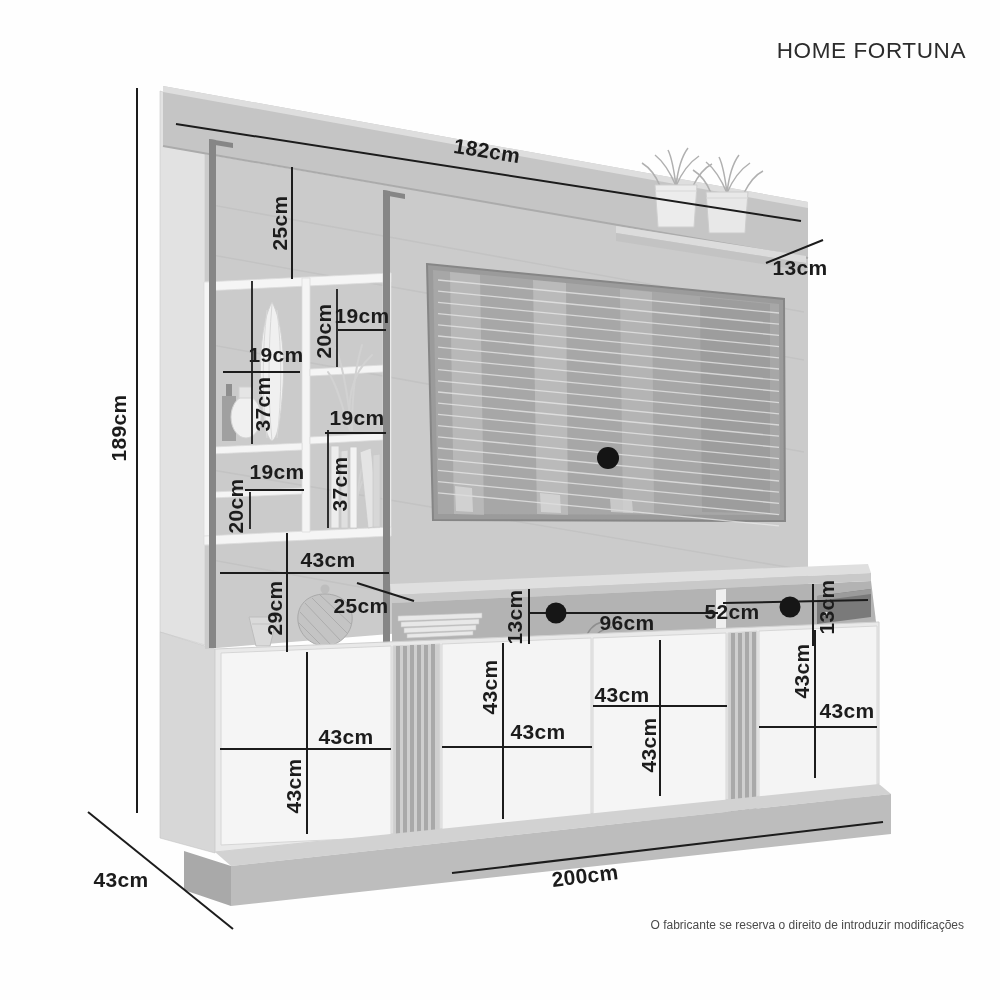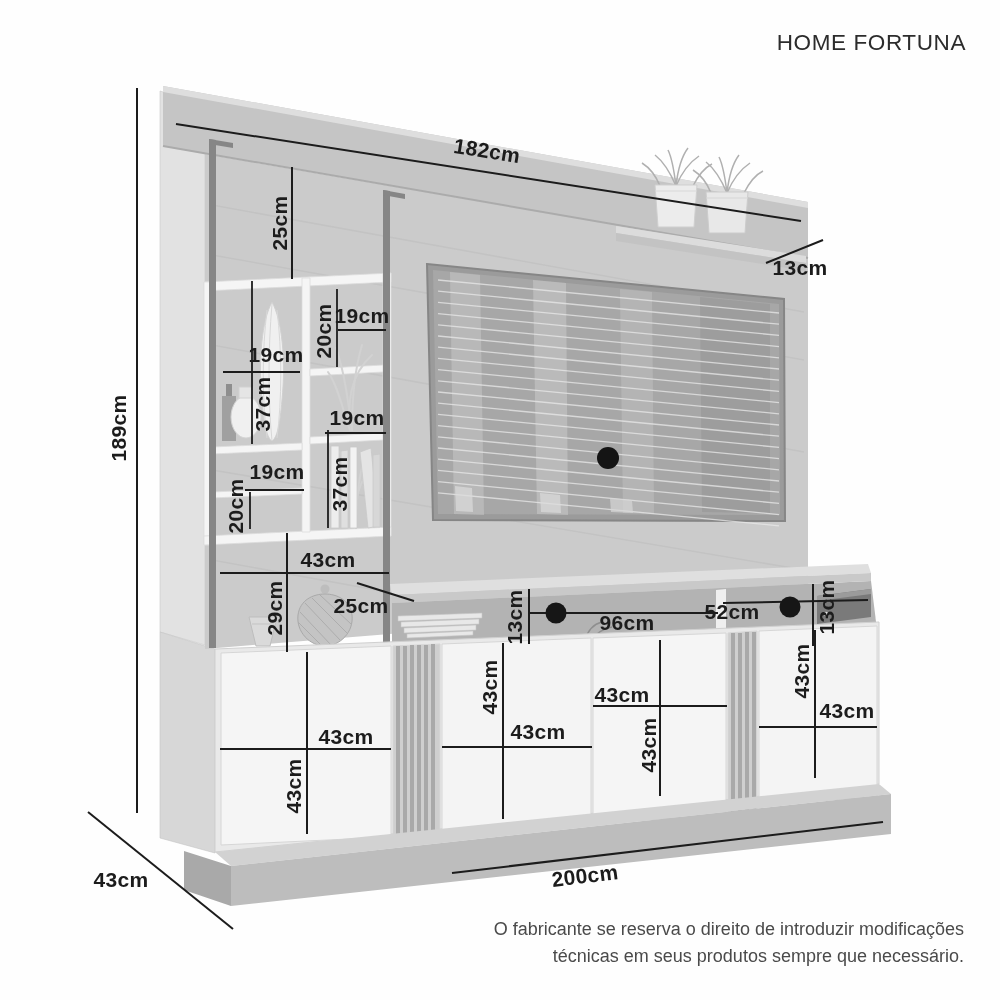--- a/index.html
+++ b/index.html
@@ -1,26 +1,26 @@
 <!DOCTYPE html>
 <html><head>
 <meta charset="utf-8">
 <style>
   html,body{margin:0;padding:0;background:#ffffff;}
   #stage{
     position:relative;width:1000px;height:1000px;background:#fefefe;overflow:hidden;
     font-family:"Liberation Sans", sans-serif;
   }
   .title{
-    position:absolute;top:30px;right:34px;
+    position:absolute;top:38px;right:34px;
     font-size:22.5px;font-weight:400;color:#2c2c2c;letter-spacing:.6px;white-space:nowrap;
   }
   .footer{
     position:absolute;top:916px;right:36px;text-align:right;
-    font-size:18px;color:#4a4a4a;line-height:1.5;
+    font-size:12px;color:#4a4a4a;line-height:1.5;
   }
   .dim{
     position:absolute;font-weight:700;font-size:21px;color:#1c1c1c;
     letter-spacing:.3px;white-space:nowrap;transform:translate(-50%,-50%);
   }
   svg{position:absolute;left:0;top:0;}
 </style>
 </head>
 <body>
 
@@ -271,16 +271,15 @@
 <div class="dim" style="left:538px;top:732px">43cm</div>
 <div class="dim" style="left:622px;top:695px">43cm</div>
 <div class="dim" style="left:649px;top:745px;transform:translate(-50%,-50%) rotate(-90deg)">43cm</div>
 <div class="dim" style="left:802px;top:671px;transform:translate(-50%,-50%) rotate(-90deg)">43cm</div>
 <div class="dim" style="left:847px;top:711px">43cm</div>
 <div class="dim" style="left:585px;top:876px;transform:translate(-50%,-50%) rotate(-7deg)">200cm</div>
 <div class="dim" style="left:121px;top:880px">43cm</div>
 
 <div class="footer">
   <div>O fabricante se reserva o direito de introduzir modificações</div>
-  <div>técnicas em seus produtos sempre que necessário.</div>
 </div>
 
 </div>
 
 </body></html>

